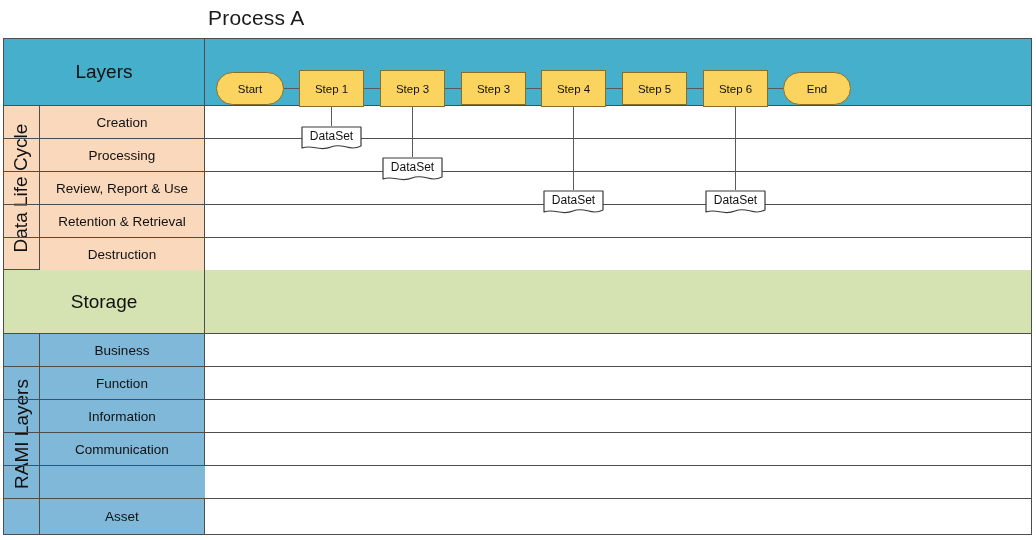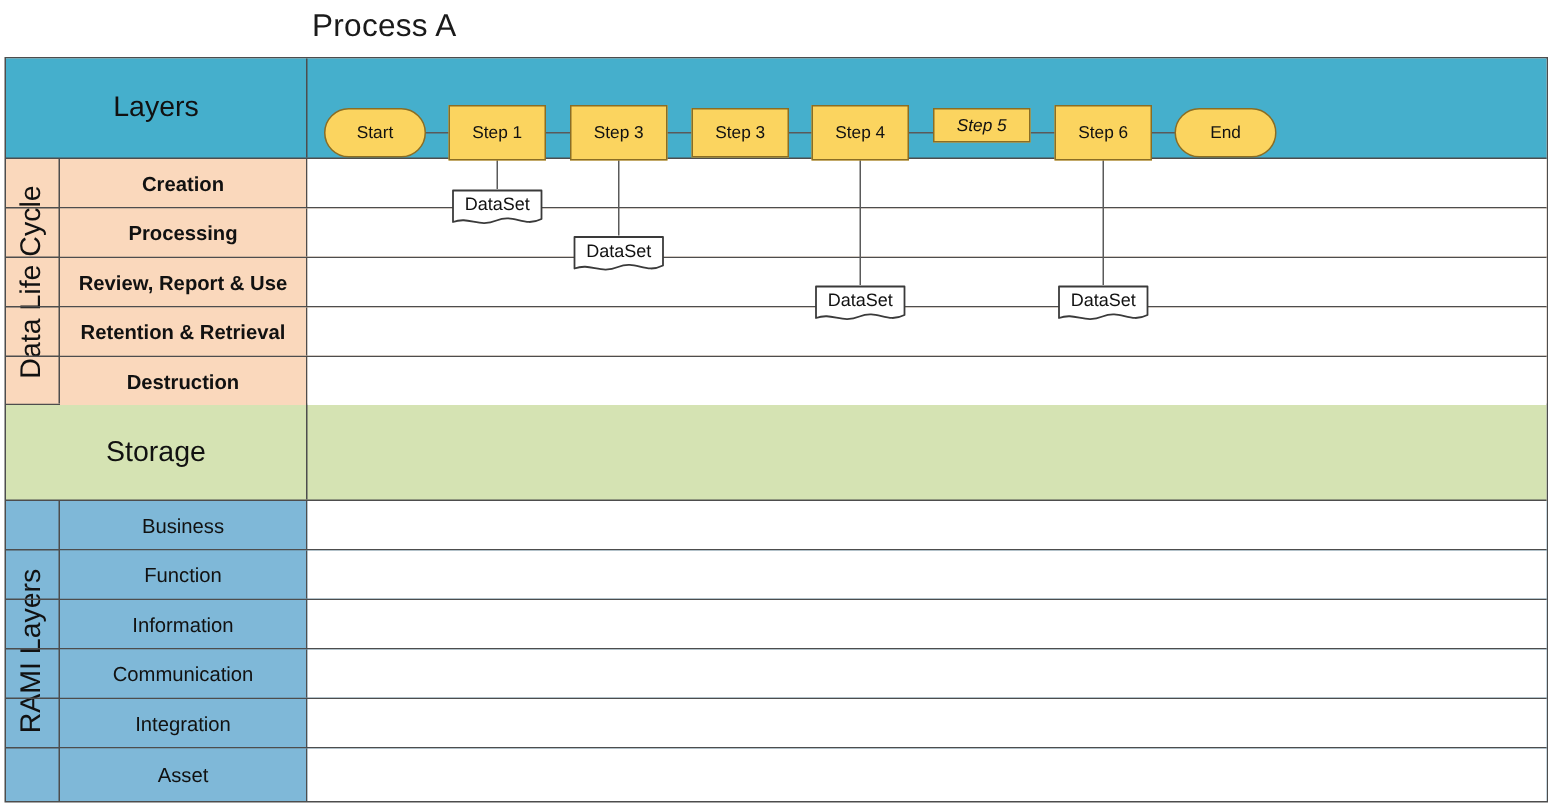--- a/index.html
+++ b/index.html
@@ -108,21 +108,21 @@
     box-sizing: border-box;
     border-right: 1.5px solid #4d4d4d;
     display: flex;
     align-items: center;
     justify-content: center;
     font-size: 19px;
     color: #111;
   }
 
   .band-dlc { background: #FAD8BC; border-bottom: 1.5px solid #4d4d4d; }
-  .band-dlc .row-label { background: #FAD8BC; left: 36px; width: 165px; font-weight: bold; }
+  .band-dlc .row-label { background: #FAD8BC; left: 36px; width: 165px; }
 
   .band-storage {
     background: #D5E3B3;
     border-bottom: 1.5px solid #4d4d4d;
   }
   .band-storage .hdr {
     position: absolute;
     left: 0; top: 0; bottom: 0;
     width: 201px;
     box-sizing: border-box;
@@ -252,21 +252,20 @@
       <div class="row-label">Information</div>
       <div class="row-body" style="left:201px;"></div>
     </div>
 
     <div class="row" style="top:99px; height:33px;">
       <div class="row-label">Communication</div>
       <div class="row-body" style="left:201px;"></div>
     </div>
 
     <div class="row" style="top:132px; height:33px;">
-      <div class="row-label">Integration</div>
       <div class="row-body" style="left:201px;"></div>
     </div>
 
     <div class="row last" style="top:165px; height:35px;">
       <div class="row-label">Asset</div>
       <div class="row-body" style="left:201px;"></div>
     </div>
   </div>
 </div>
 
@@ -288,21 +287,21 @@
   <div class="node terminal" style="left:216px; top:56px; width:68px; height:33px;">Start</div>
 
   <div class="node" style="left:299px; top:54px; width:65px; height:37px;text-align:right;">Step 1</div>
 
   <div class="node" style="left:380px; top:54px; width:65px; height:37px;">Step 3</div>
 
   <div class="node" style="left:461px; top:56px; width:65px; height:33px;">Step 3</div>
 
   <div class="node" style="left:541px; top:54px; width:65px; height:37px;">Step 4</div>
 
-  <div class="node" style="left:622px; top:56px; width:65px; height:23px;font-style:italic;">Step 5</div>
+  <div class="node" style="left:622px; top:56px; width:65px; height:33px;">Step 5</div>
 
   <div class="node" style="left:703px; top:54px; width:65px; height:37px;">Step 6</div>
 
   <div class="node terminal" style="left:783px; top:56px; width:68px; height:33px;">End</div>
 
   <div class="dataset" style="left:301px; top:110px; width:61px; height:26px;">
     <svg width="61" height="26" viewBox="0 0 61 26">
       <path d="M1,1 L60,1 L60,20 C48,26 42,16 30,21 C18,26 12,18 1,22 Z" fill="#ffffff" stroke="#3a3a3a" stroke-width="1.2" stroke-linejoin="round"></path>
     </svg>
     <div class="ds-label">DataSet</div>

